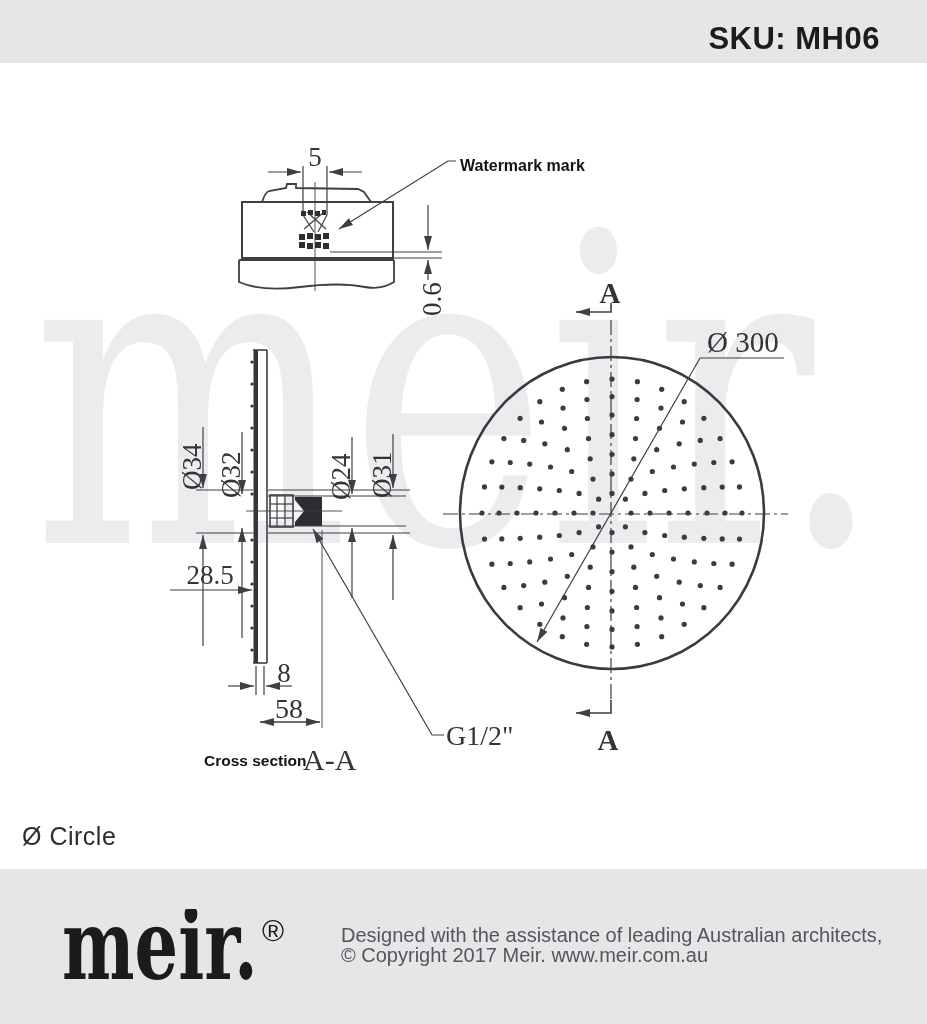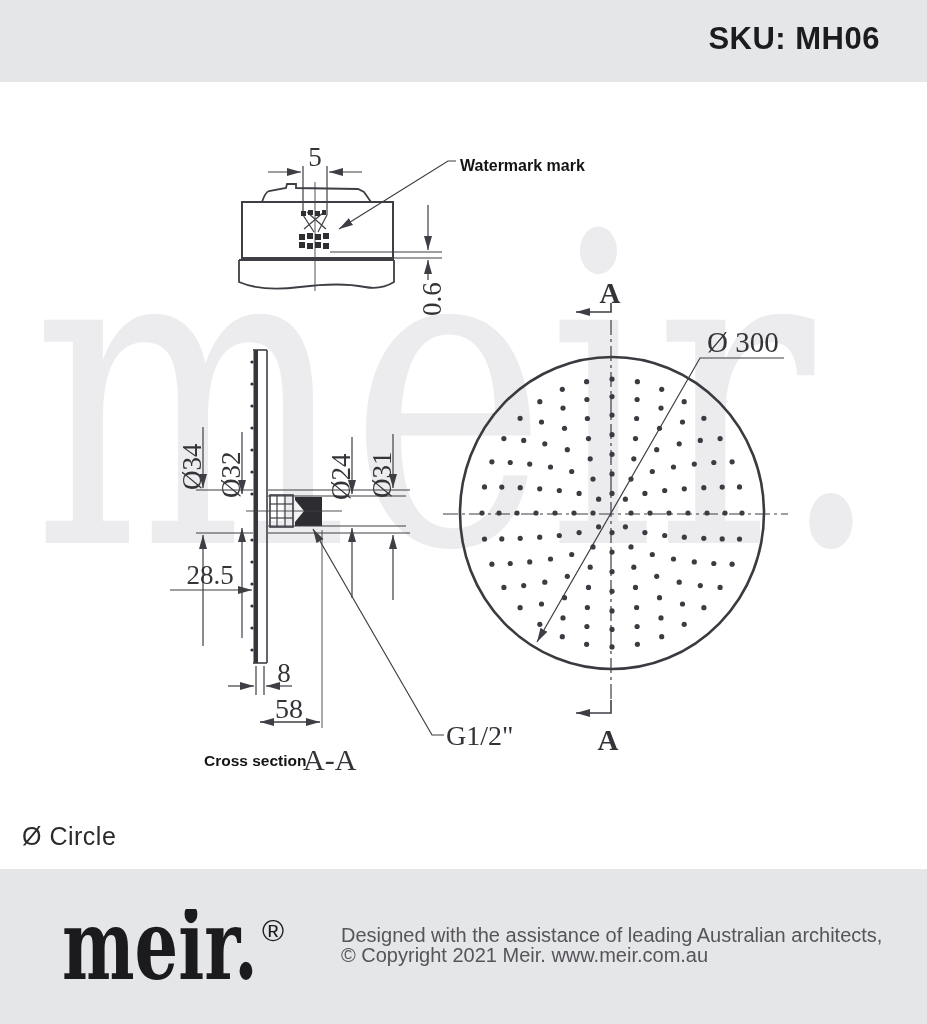--- a/index.html
+++ b/index.html
@@ -1,21 +1,21 @@
 <!DOCTYPE html>
 <html><head>
 <meta charset="utf-8">
 <style>
   html,body{margin:0;padding:0;}
   body{
     width:927px;height:1024px;position:relative;overflow:hidden;
     background:#ffffff;font-family:"Liberation Sans",sans-serif;
   }
   .topbar{
-    position:absolute;left:0;top:0;width:927px;height:82px;
+    position:absolute;left:0;top:0;width:927px;height:63px;
     background:#e5e6e8;
   }
   .sku{
     position:absolute;top:21px;right:47px;
     font-size:31px;font-weight:bold;color:#1c1c1e;letter-spacing:0.5px;
   }
   .drawing-svg{position:absolute;left:0;top:81px;}
   .shape-label{
     position:absolute;left:22px;top:822px;
     font-size:25px;color:#2b2b2b;letter-spacing:0.5px;text-align:center;
@@ -335,15 +335,15 @@
 
 <div class="shape-label">Ø Circle</div>
 
 <div class="footer">
   <svg class="logo-svg" width="250" height="100">
     <text class="wm" x="2" y="70" font-size="97" font-weight="bold" fill="#1b1b1d" textLength="196" lengthAdjust="spacingAndGlyphs">meir.</text>
     <text x="202" y="32" font-size="30" fill="#1b1b1d">®</text>
   </svg>
   <div class="footer-text">
     <div>Designed with the assistance of leading Australian architects,</div>
-    <div>© Copyright 2021 Meir. www.meir.com.au</div>
+    <div>© Copyright 2017 Meir. www.meir.com.au</div>
   </div>
 </div>
 
 </body></html>

